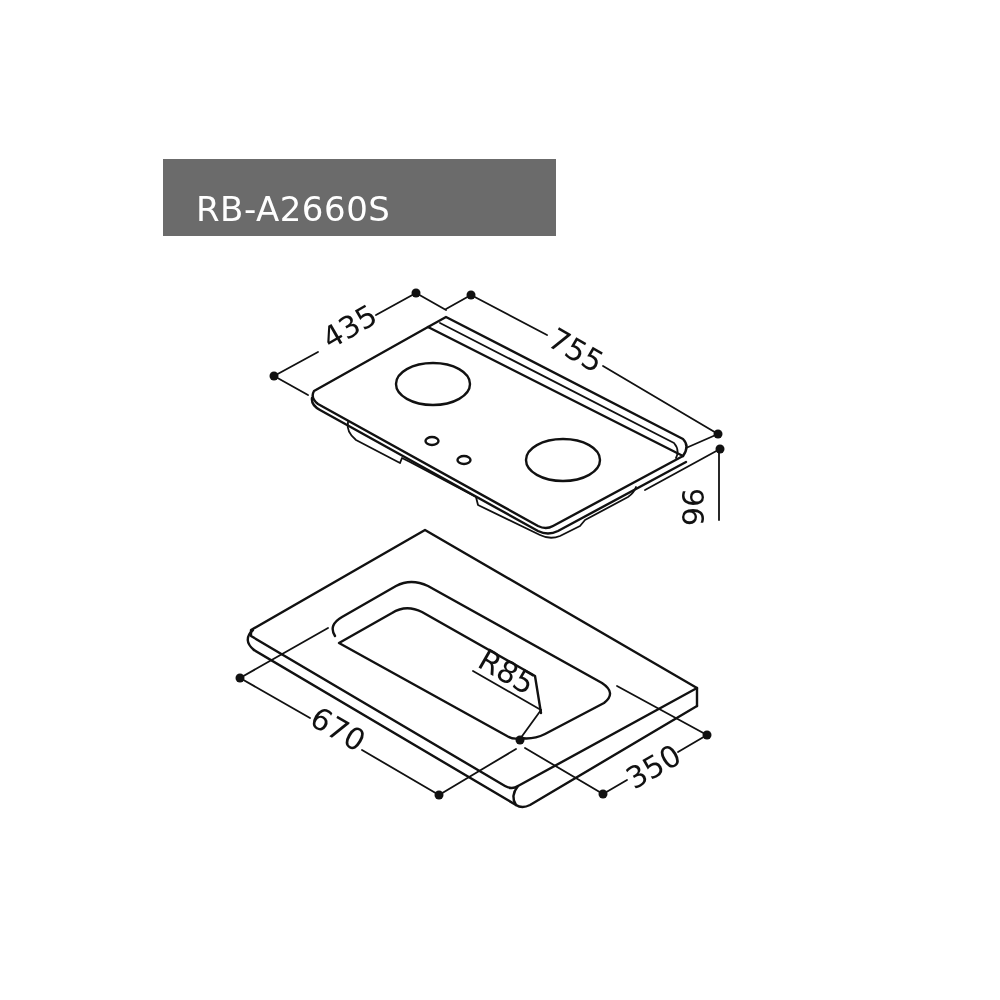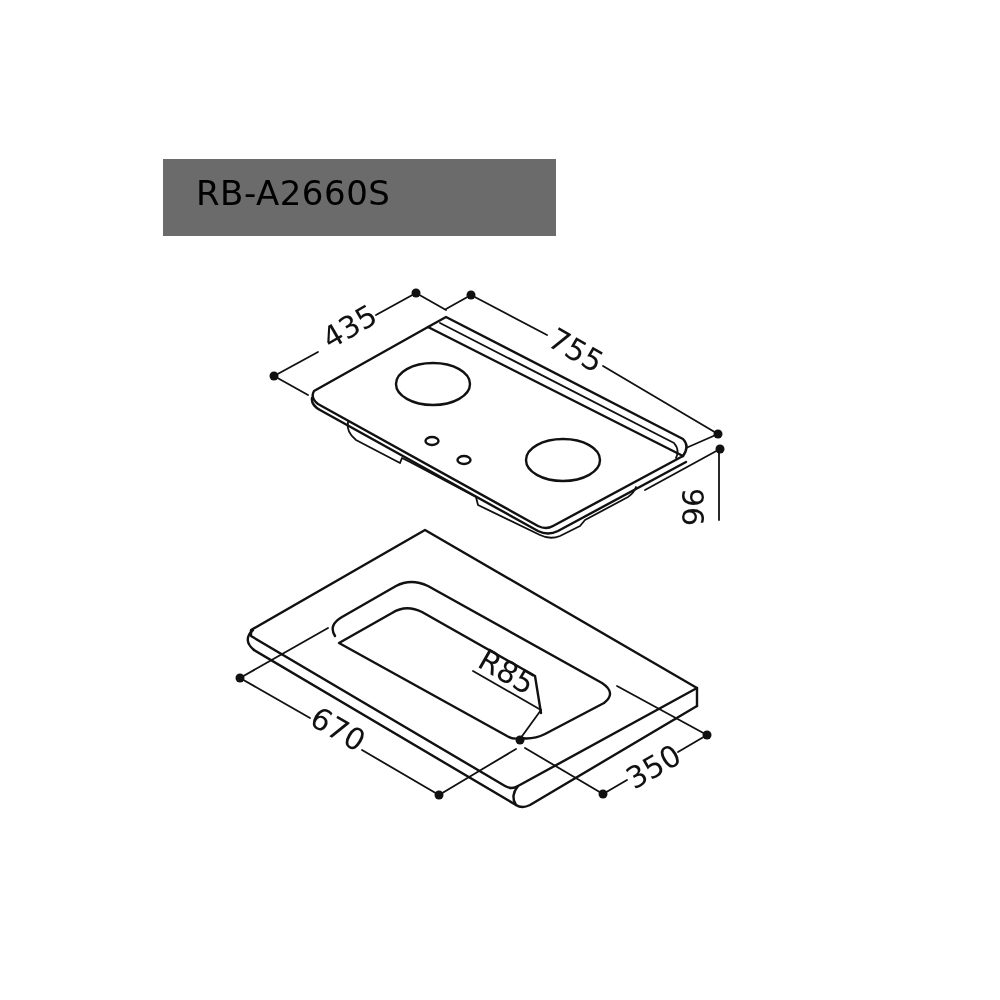--- a/index.html
+++ b/index.html
@@ -2,22 +2,22 @@
 <html><head>
   <meta charset="utf-8">
   <style>
     html, body { margin: 0; padding: 0; background: #ffffff; }
     body { width: 1000px; height: 1000px; position: relative; overflow: hidden; }
     .title-bar {
       position: absolute; left: 163px; top: 159px; width: 393px; height: 77px;
       background: #6b6b6b; box-sizing: border-box;
     }
     .title-text {
-      position: absolute; left: 33px; top: 14px;
-      font-family: "DejaVu Sans", sans-serif; font-size: 34px; color: #000000;
+      position: absolute; left: 33px; top: 30px;
+      font-family: "DejaVu Sans", sans-serif; font-size: 34px; color: #ffffff;
       letter-spacing: 0.5px; font-weight: normal;
     }
     svg.drawing { position: absolute; left: 0; top: 0; width: 1000px; height: 1000px; }
     .ln { fill: none; stroke: #111; stroke-width: 2.4; stroke-linejoin: round; stroke-linecap: round; }
     .thin { fill: none; stroke: #111; stroke-width: 1.8; stroke-linecap: round; stroke-linejoin: round; }
     .dot { fill: #111; }
     .dim-label { font-family: "DejaVu Sans", sans-serif; font-size: 30px; fill: #111; }
   </style>
 </head>
 <body>

